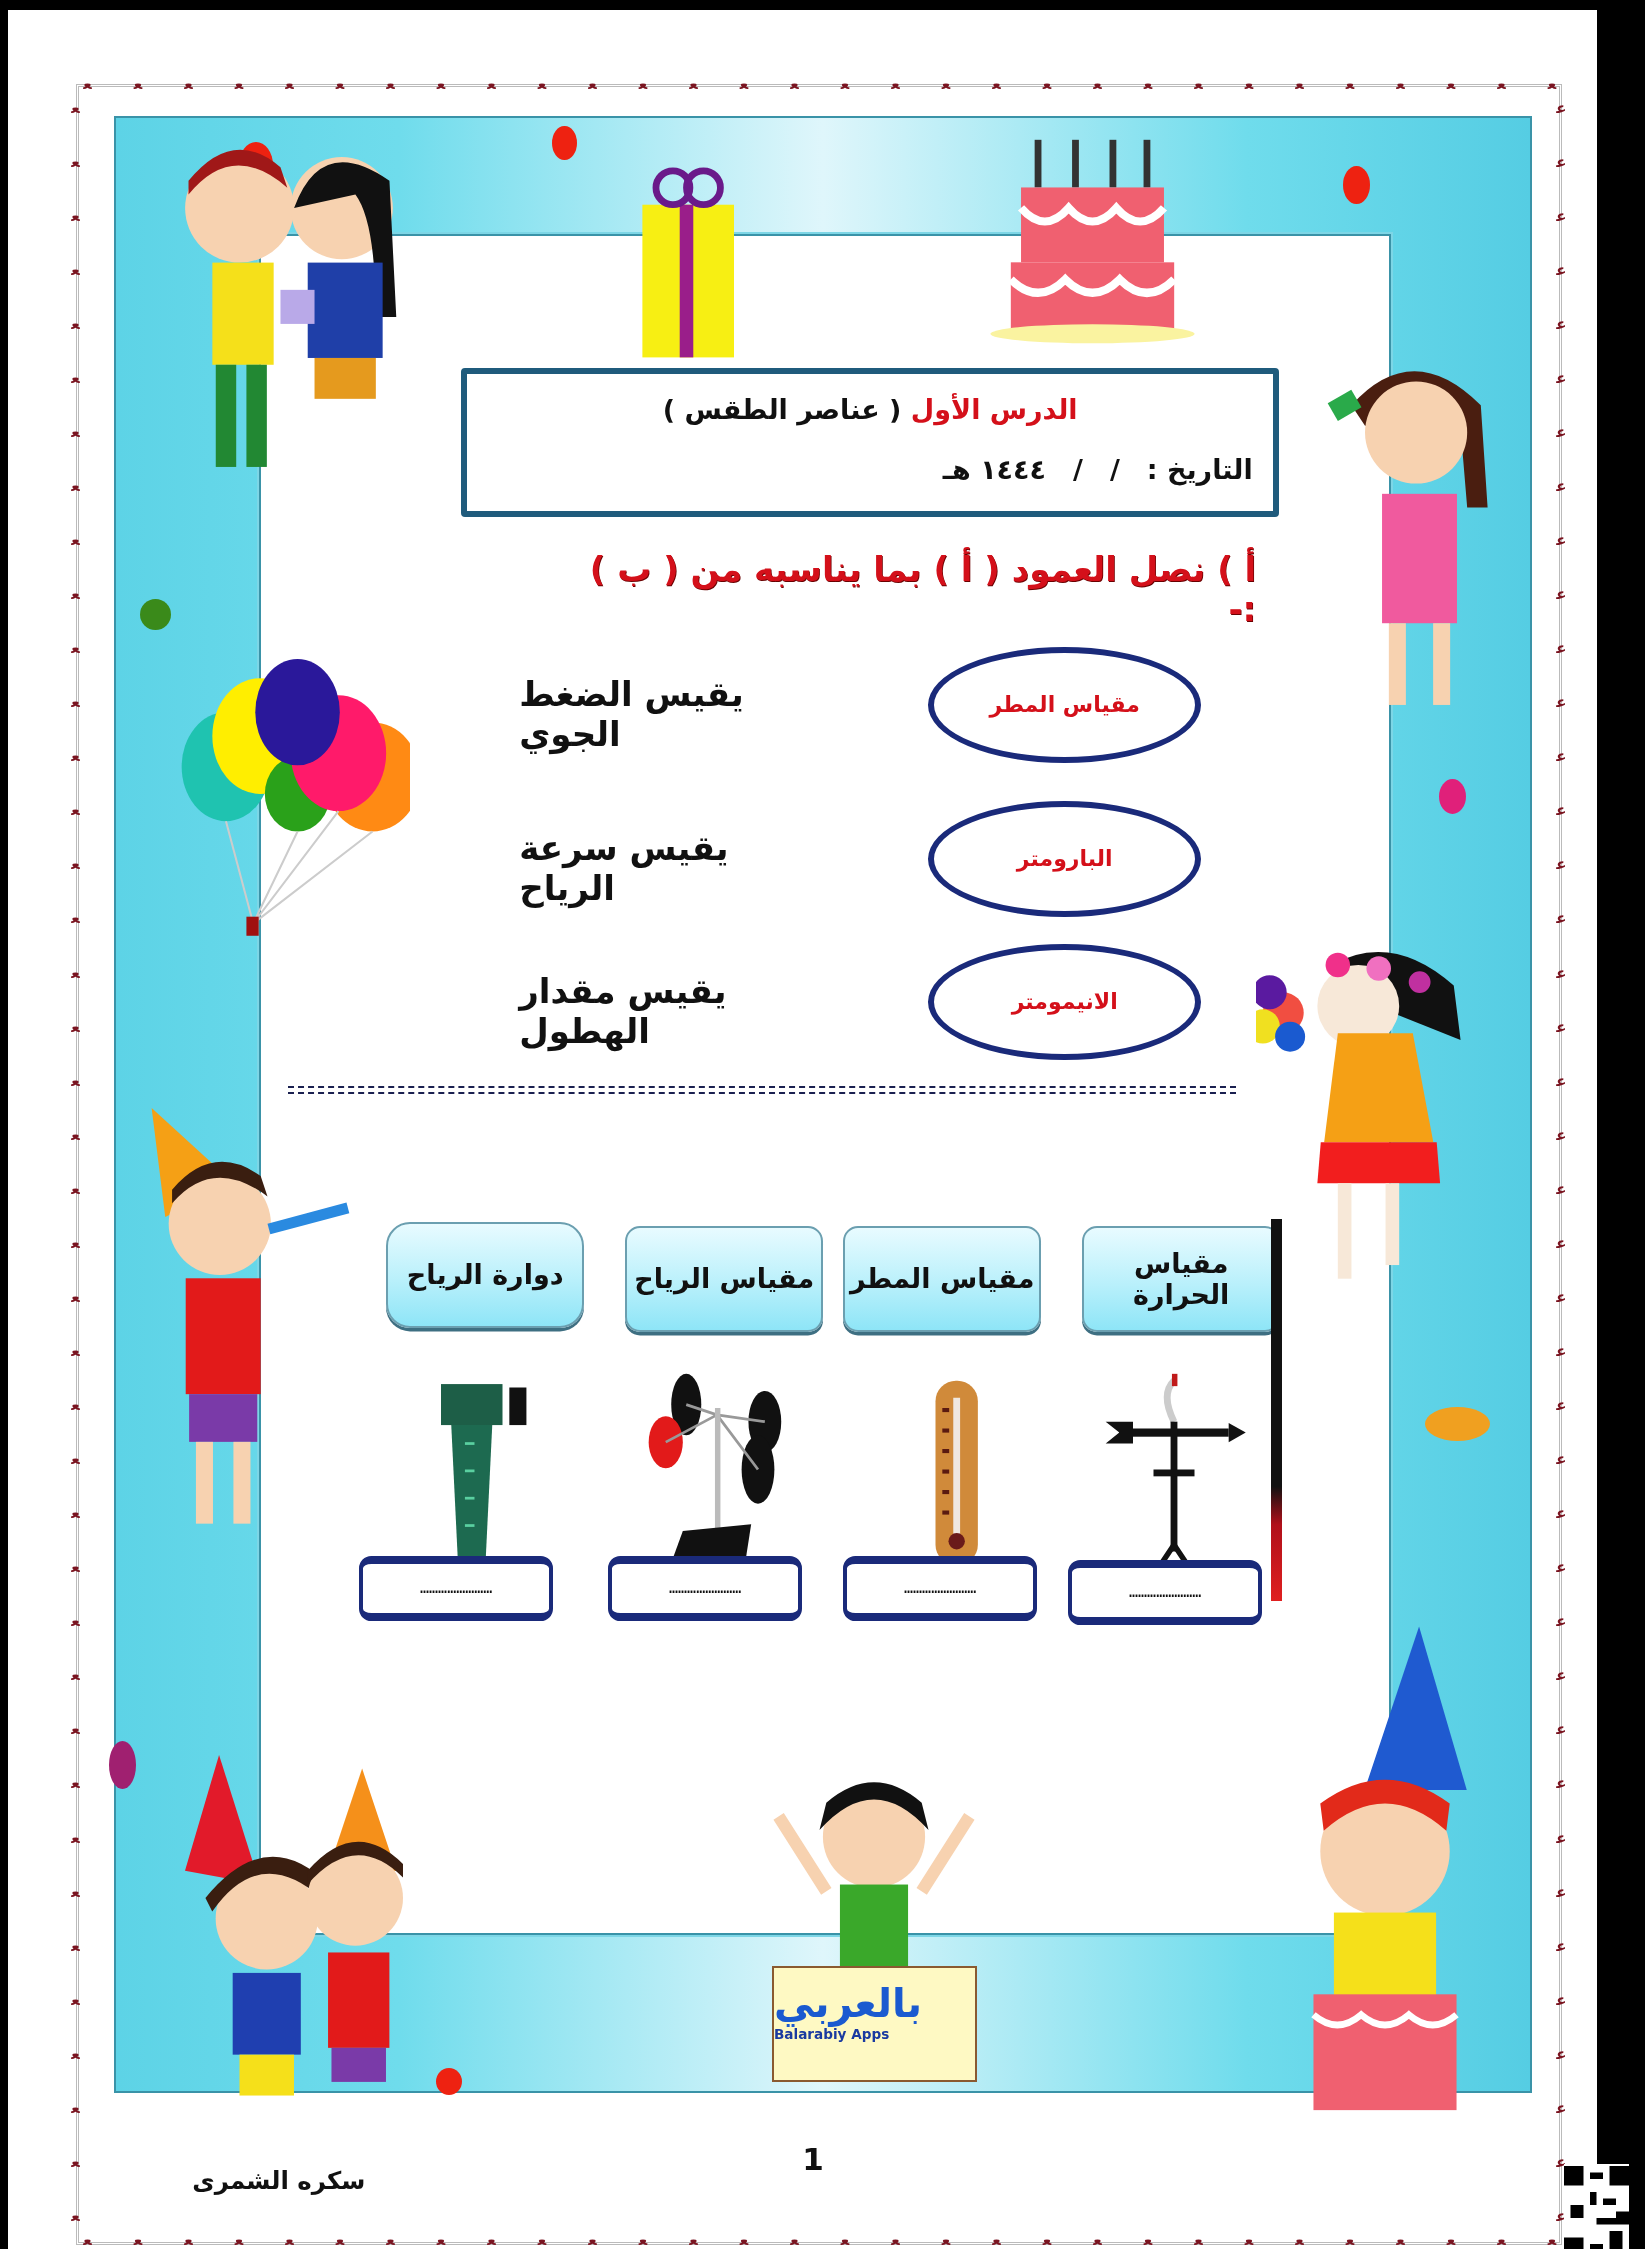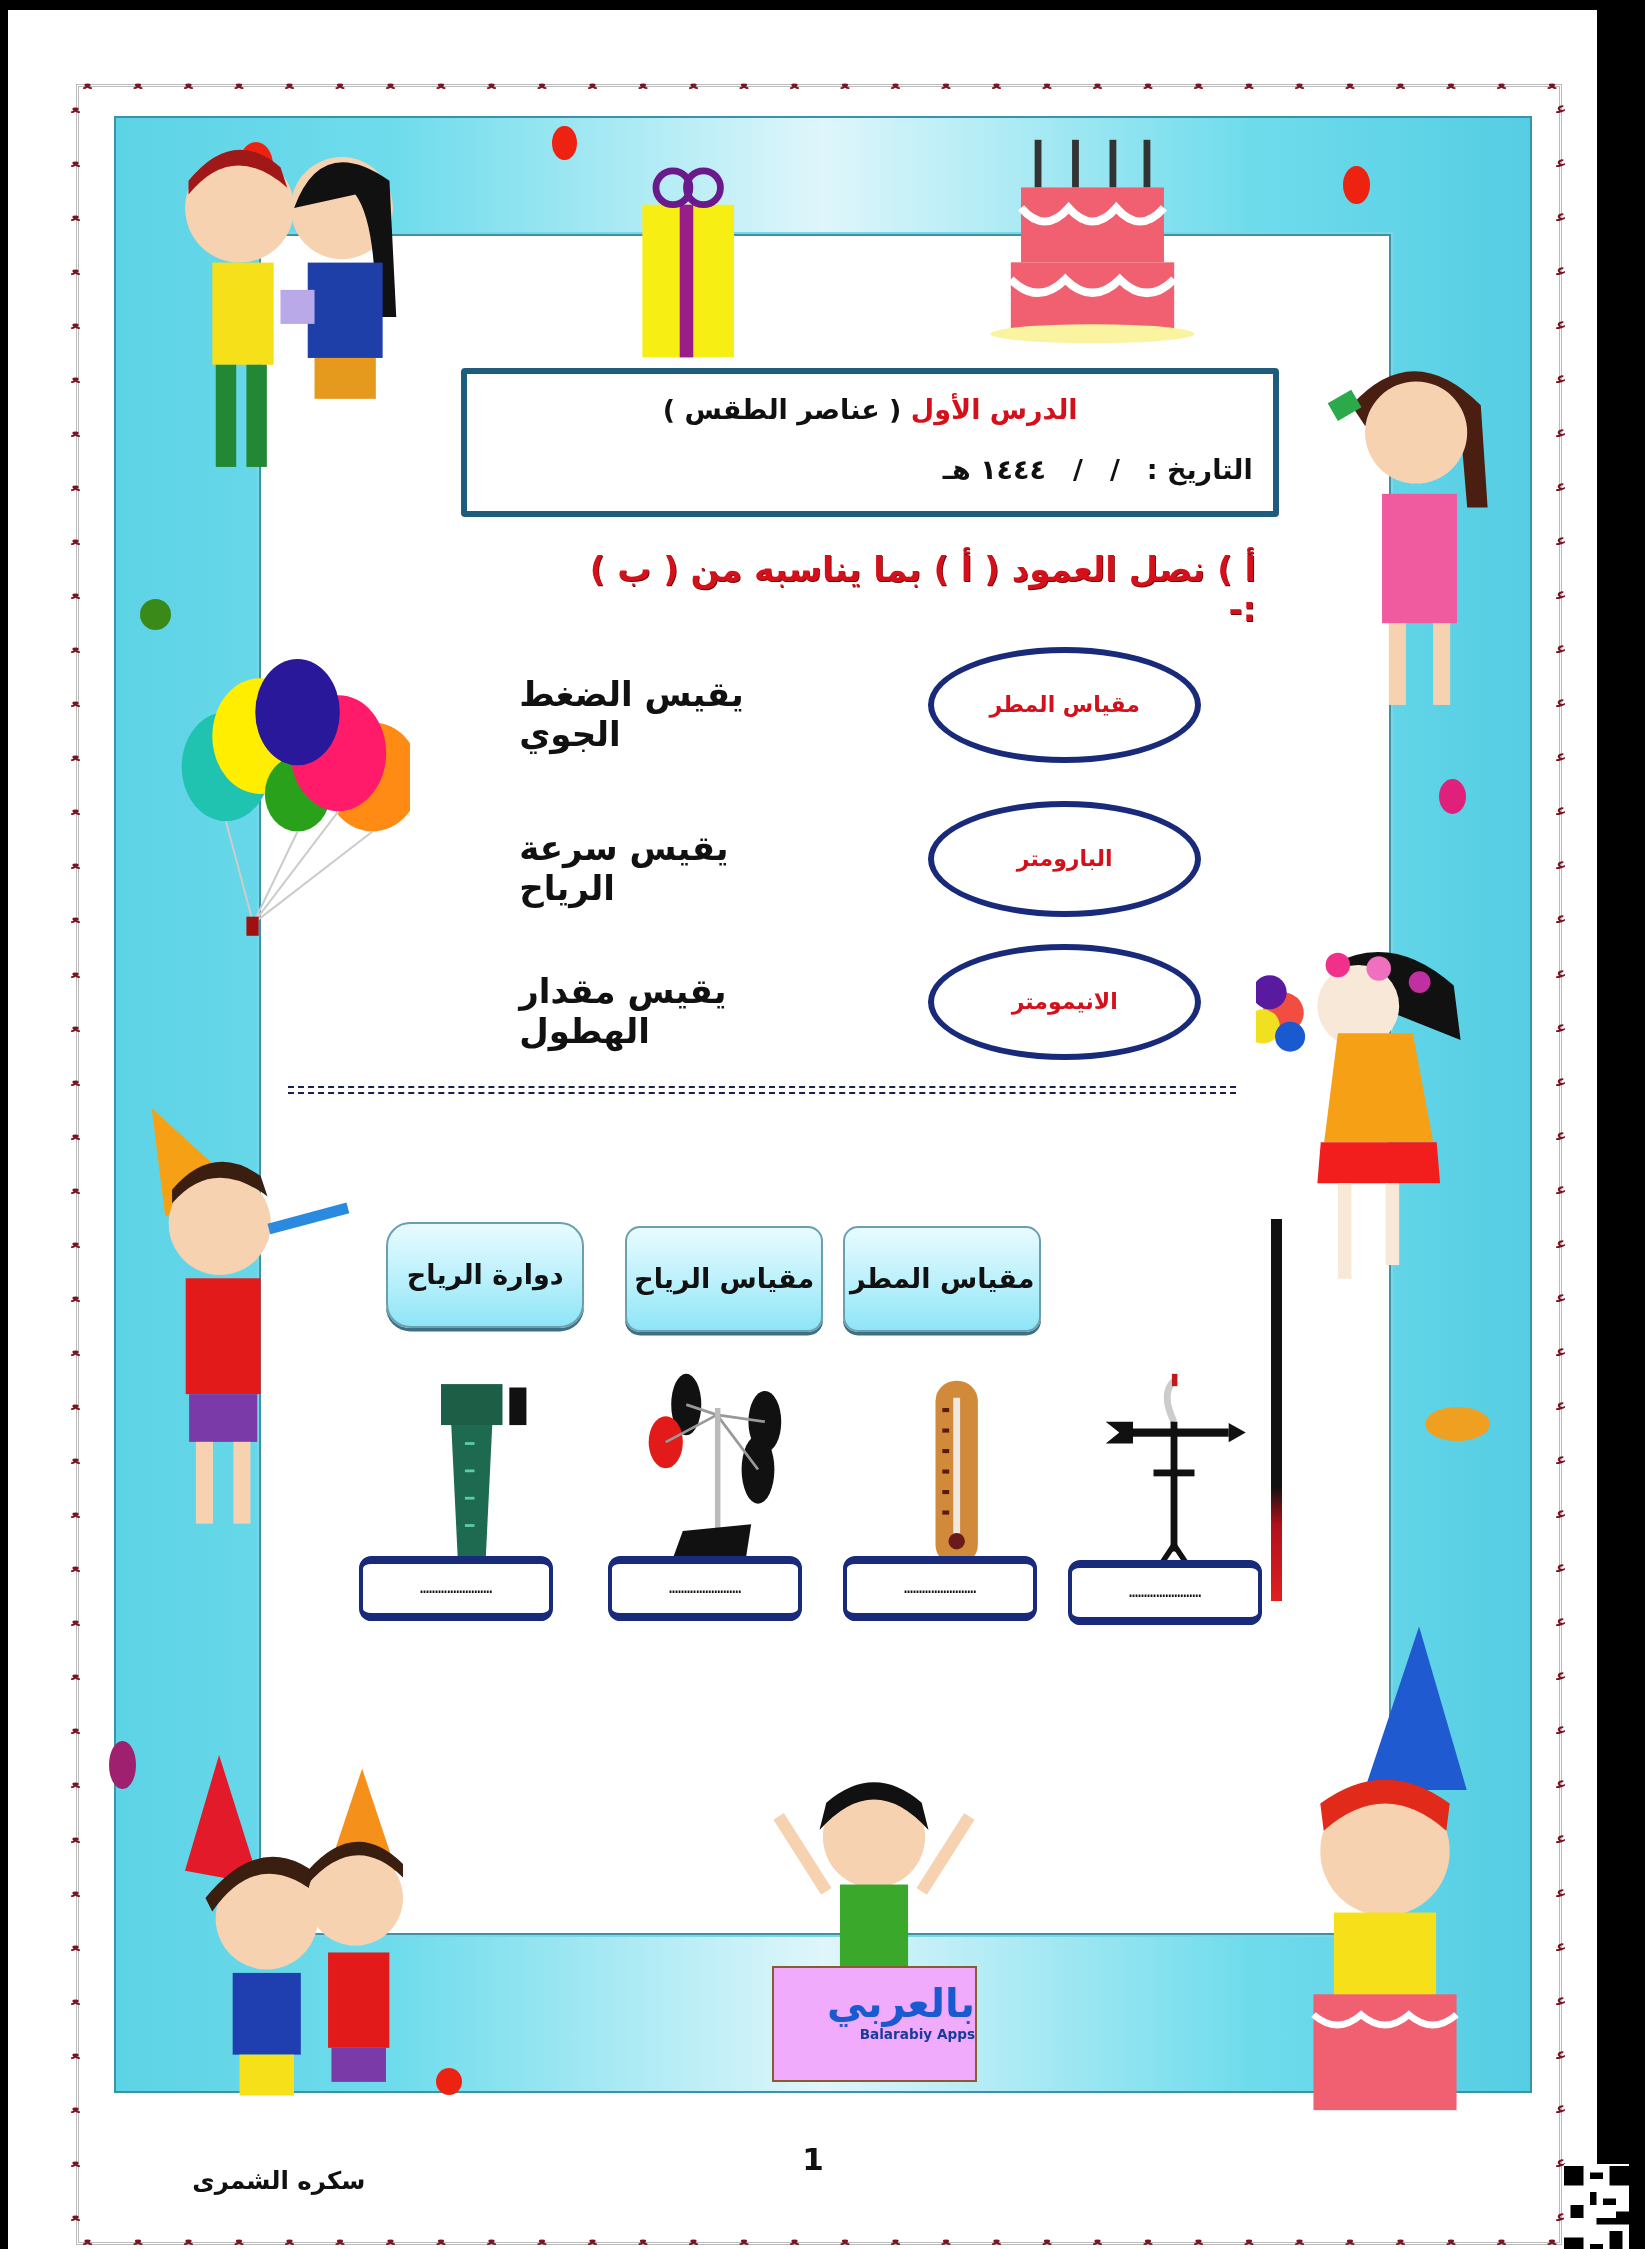--- a/index.html
+++ b/index.html
@@ -379,20 +379,21 @@
     <path d="M20,10 L140,120 L40,170Z" fill="#f5a015"></path>
     <circle cx="120" cy="180" r="75" fill="#f7d2b0"></circle>
       <path d="M50,150 Q110,80 190,140 L180,110 Q110,60 50,130Z" fill="#3a1e10"></path>
     <rect x="70" y="260" width="110" height="170" fill="#e21a1a"></rect>
       <rect x="75" y="430" width="100" height="70" fill="#7a3aa8"></rect>
     <rect x="85" y="500" width="25" height="120" fill="#f7d2b0"></rect>
       <rect x="140" y="500" width="25" height="120" fill="#f7d2b0"></rect>
     <rect x="190" y="180" width="120" height="16" fill="#2a8ae0" transform="rotate(-15 190 180)"></rect>
   </svg>
 
+  <div class="tool-label" style="left:1074px;top:1216px;">مقياس الحرارة</div>
   <div class="tool-label" style="left:835px;top:1216px;">مقياس المطر</div>
   <div class="tool-label" style="left:617px;top:1216px;">مقياس الرياح</div>
   <div class="tool-label" style="left:378px;top:1212px;border-radius:24px;">دوارة الرياح</div>
 
   <div class="vbar"></div>
 
   <svg class="tool-img" style="left:1084px;top:1357px;" viewBox="0 0 240 300">
     <path d="M120,20 Q100,40 120,80" stroke="#ccc" stroke-width="10" fill="none"></path>
       <rect x="117" y="10" width="8" height="18" fill="#c01a1a"></rect>
     <rect x="40" y="90" width="160" height="12" fill="#111"></rect>
@@ -454,21 +455,21 @@
       <rect x="215" y="490" width="80" height="50" fill="#7a3aa8"></rect>
   </svg>
 
   <div class="abs" style="left:757px;top:1745px;width:218px;height:327px;">
     <svg width="218" height="225" style="position:absolute;left:0;top:0;" viewBox="0 0 320 330">
       <circle cx="160" cy="120" r="75" fill="#f7d2b0"></circle>
         <path d="M80,110 Q160,20 240,110 L230,70 Q160,10 90,70Z" fill="#111"></path>
       <rect x="110" y="190" width="100" height="130" fill="#3aa82a"></rect>
       <path d="M90,200 L20,90 M230,200 L300,90" stroke="#f7d2b0" stroke-width="18"></path>
     </svg>
-    <div style="position:absolute;left:6.8px;top:211px;width:205px;height:116px;background:#f0abfc;border:2px solid #8a5a30;text-align:right;padding-left:44px;">
+    <div style="position:absolute;left:6.8px;top:211px;width:205px;height:116px;background:#fef9c3;border:2px solid #8a5a30;text-align:left;">
       <div style="font-size:40px;font-weight:bold;color:#1a5ad0;margin-top:12.3px;">بالعربي</div>
       <div style="font-size:13.6px;font-weight:bold;color:#1a3aa0;">Balarabiy Apps</div>
     </div>
   </div>
 
   <svg class="abs" style="left:1268px;top:1616px;" width="218" height="505" viewBox="0 0 320 740">
     <path d="M210,0 L130,240 L280,240Z" fill="#1f5ad0"></path>
     <circle cx="160" cy="330" r="95" fill="#f7d2b0"></circle>
       <path d="M70,300 Q160,220 250,300 L255,260 Q160,190 65,260Z" fill="#e22a1a"></path>
     <rect x="85" y="420" width="150" height="140" fill="#f5e01a"></rect>

